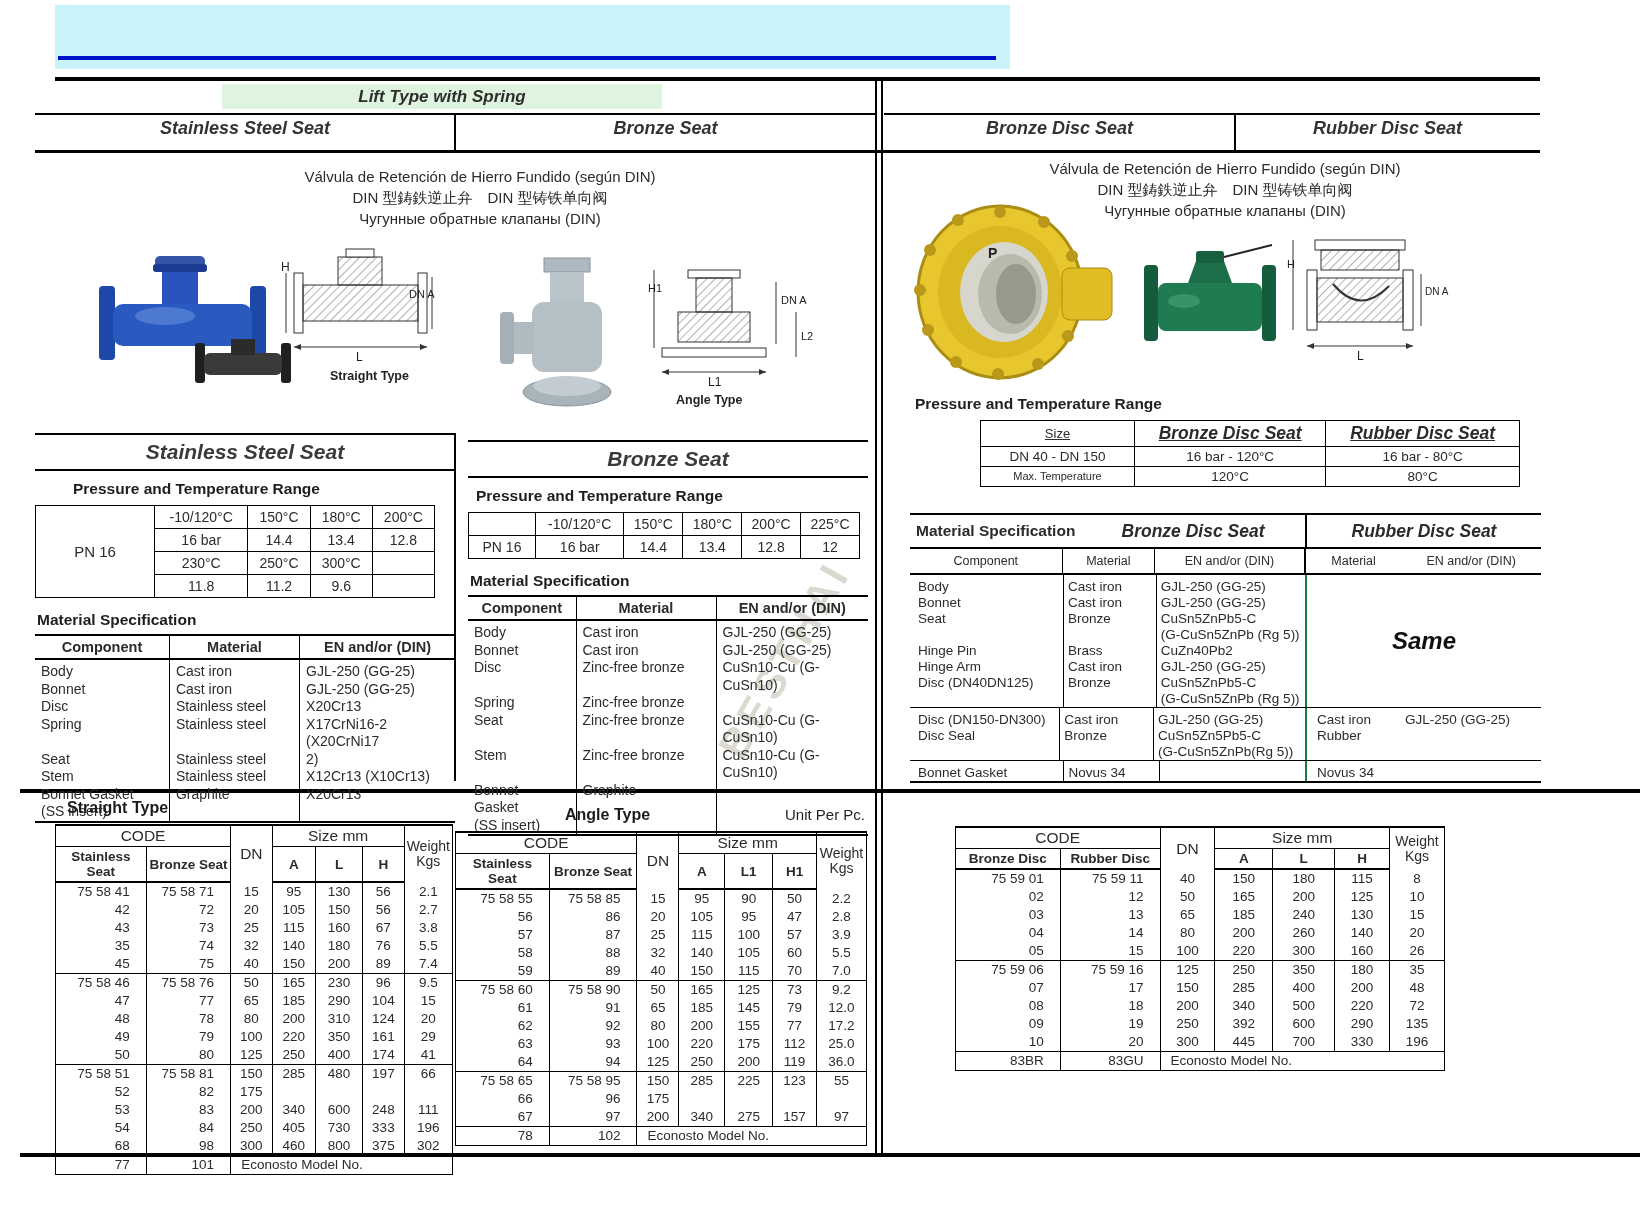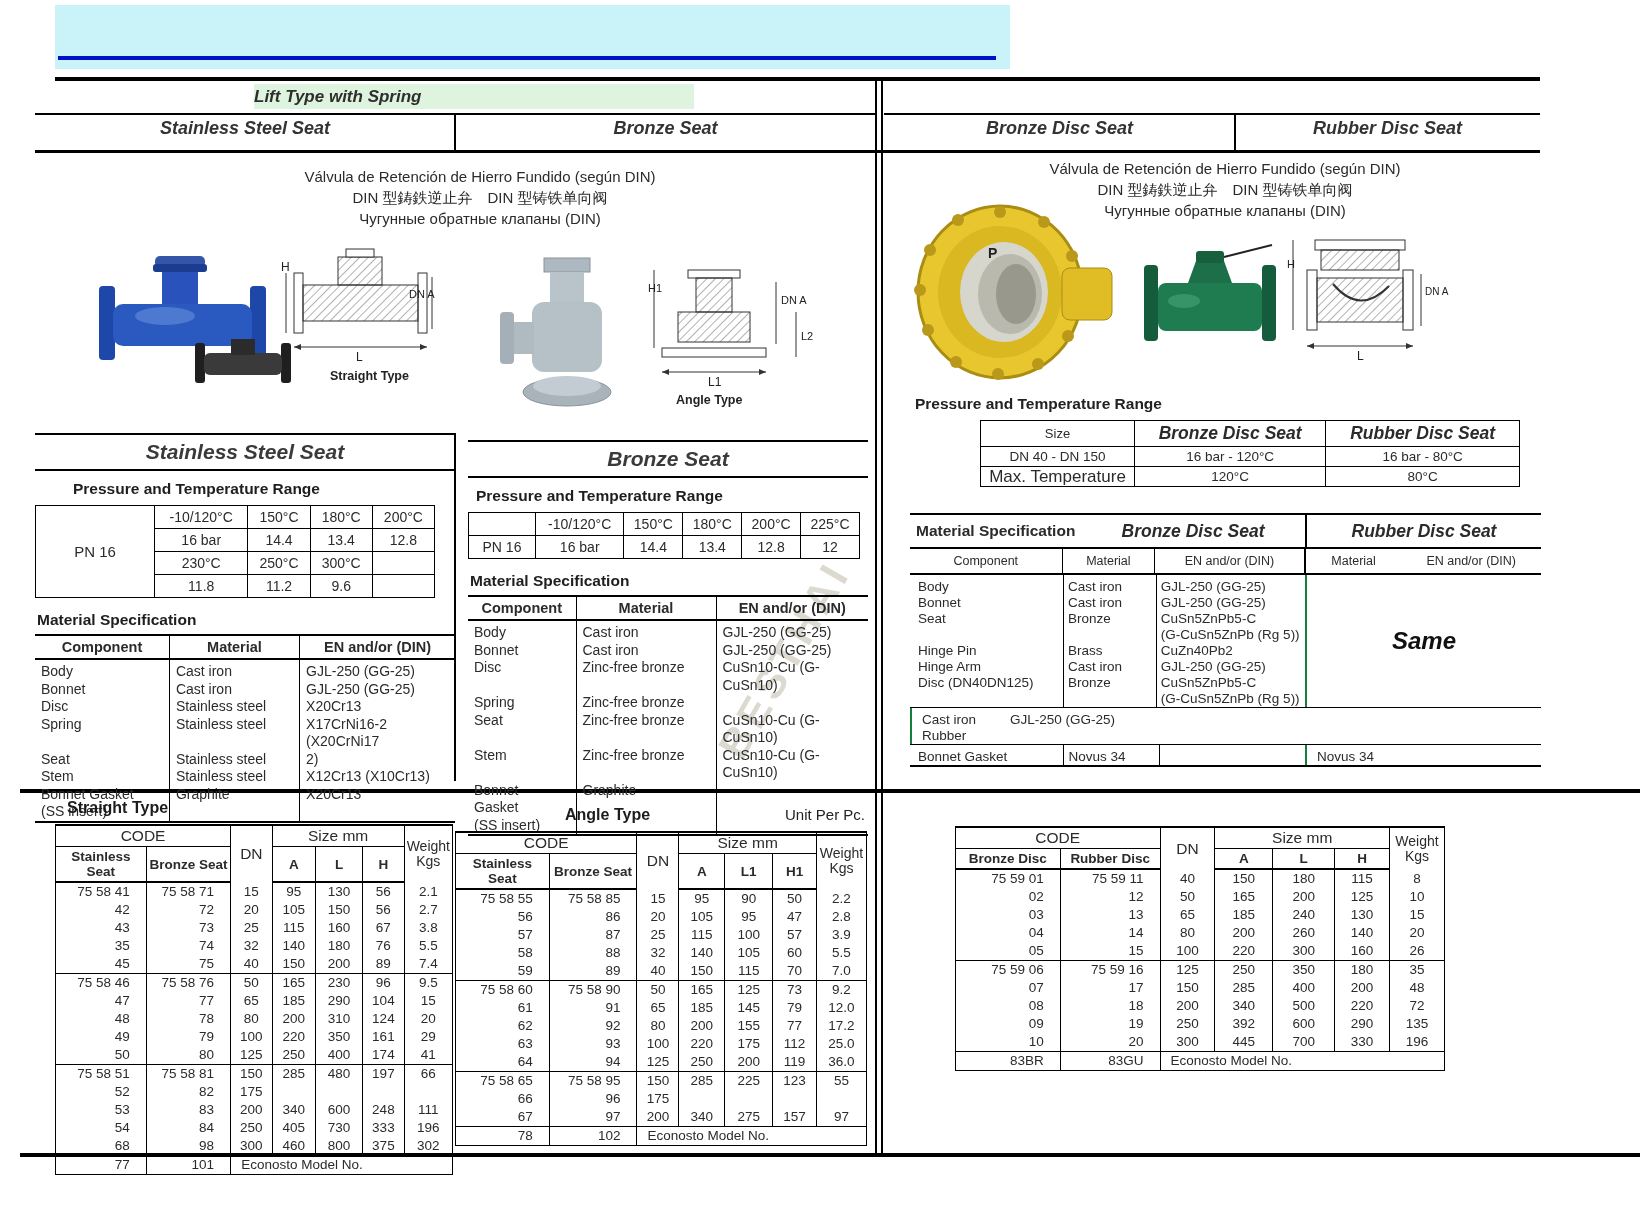--- a/index.html
+++ b/index.html
@@ -22,21 +22,21 @@
   .r-seatB  { left:35px;  top:150px; width:1505px; height:3px; }
   .r-mid    { left:20px;  top:789px; width:1620px; height:4px; }
   .r-bottom { left:20px;  top:1153px;width:1620px; height:4px; }
   .vdiv1 { left:875px; top:78px; width:2px; height:1079px; }
   .vdiv2 { left:881px; top:78px; width:2px; height:1079px; }
   .vdiv-lift-seats  { left:454px;  top:113px; width:2px; height:40px; }
   .vdiv-swing-seats { left:1234px; top:113px; width:2px; height:40px; }
   .vdiv-mid { left:454px; top:433px; width:2px; height:348px; }
 
   
-  .green-band { background:#def4de; font-weight:bold; font-style:italic; font-size:17px; color:#2e2e2e; line-height:25px; white-space:nowrap;margin-left:32px; }
+  .green-band { background:#def4de; text-align:center; font-weight:bold; font-style:italic; font-size:17px; color:#2e2e2e; line-height:25px; white-space:nowrap; }
   .lift-band  { left:222px; top:84px; width:440px; height:25px; }
   .swing-band { left:1030px; top:85px; width:330px; height:25px; font-size:16px; }
   .seat-h { top:118px; text-align:center; font-weight:bold; font-style:italic; font-size:18px; color:#333; }
   .seat-ss { left:35px;  width:420px; }
   .seat-bz { left:455px; width:421px; }
   .seat-bd { left:884px; width:351px; }
   .seat-rd { left:1235px;width:305px; }
 
   
   .descr { text-align:center; font-size:15px; line-height:21px; color:#2b2b2b; }
@@ -65,27 +65,27 @@
   table.ms th { font-size:14.5px; font-weight:bold; border-bottom:2px solid #000; padding:3px 2px; }
   table.ms th + th, table.ms td + td { border-left:1.5px solid #000; }
   table.ms td { padding:0 6px; line-height:17.5px; text-align:left; vertical-align:top; }
   table.ms tbody tr:first-child td { padding-top:3px; }
   .ss-ms col.c1 { width:32%; } .ss-ms col.c2 { width:31%; } .ss-ms col.c3 { width:37%; }
   .bz-ms col.c1 { width:27%; } .bz-ms col.c2 { width:35%; } .bz-ms col.c3 { width:38%; }
 
   
   .swing-pt-title { left:915px; top:395px; font-weight:bold; font-size:15.5px; }
   .swing-pt { left:980px; top:420px; width:540px; border-collapse:collapse; font-size:13.5px; color:#2b2b2b; border:1.5px solid #000; }
-  .swing-pt th { border-bottom:1.5px solid #000; padding:2px 4px; }
+  .swing-pt th { border-bottom:1.5px solid #000; padding:2px 4px;text-decoration:underline; }
   .swing-pt th + th, .swing-pt td + td { border-left:1.5px solid #000; }
   .swing-pt th.spt-size { font-weight:normal; font-size:13px; width:145px; }
   .swing-pt th.spt-seat { font-weight:bold; font-style:italic; font-size:17.5px; }
   .swing-pt td { text-align:center; line-height:19px; padding:0 4px; }
   .swing-pt tbody.bt { border-top:1.5px solid #000; }
-  .swing-pt tbody.bt td:first-child { font-size:17px; }
+  .swing-pt tbody.bt td:first-child { font-size:11px; }
 
   
   .swing-ms { left:910px; top:513px; width:631px; border-top:2px solid #000; border-bottom:2px solid #000; font-size:13.5px; color:#2b2b2b; }
   .sms-head { display:flex; border-bottom:2px solid #000; height:32px; align-items:center; }
   .sms-ht { width:165px; font-weight:bold; font-size:15.5px; padding-left:6px; }
   .sms-hb { width:224px; text-align:center; font-weight:bold; font-style:italic; font-size:17.5px; }
   .sms-hr { width:234px; text-align:center; font-weight:bold; font-style:italic; font-size:17.5px; border-left:2px solid #000; height:100%; display:flex; align-items:center; justify-content:center; }
   .sms-cols { display:flex; border-bottom:2px solid #000; height:24px; align-items:center; font-size:12.5px; }
   .sms-cols .c { text-align:center; height:100%; line-height:24px; }
   .c-comp { width:152px; } .c-mat { width:92px; border-left:1.5px solid #000; } .c-en { width:149px; border-left:1.5px solid #000; }
@@ -559,20 +559,39 @@
               <td>&nbsp;</td>
               <td>(G-CuSn5ZnPb (Rg 5))</td>
             </tr>
           </tbody>
         </table>
       <div class="sms-right same-cell">
           <span class="same">Same</span>
         </div>
     </div>
     <div class="sms-group bt">
+      <table class="sms-left">
+          <tbody>
+            <tr>
+              <td>Disc (DN150-DN300)</td>
+              <td>Cast iron</td>
+              <td>GJL-250 (GG-25)</td>
+            </tr>
+            <tr>
+              <td>Disc Seal</td>
+              <td>Bronze</td>
+              <td>CuSn5Zn5Pb5-C</td>
+            </tr>
+            <tr>
+              <td>&nbsp;</td>
+              <td>&nbsp;</td>
+              <td>(G-CuSn5ZnPb(Rg 5))</td>
+            </tr>
+          </tbody>
+        </table>
       <div class="sms-right">
         <table class="sms-rtable">
             <tbody>
               <tr>
                 <td>Cast iron</td>
                 <td>GJL-250 (GG-25)</td>
               </tr>
               <tr>
                 <td>Rubber</td>
                 <td>&nbsp;</td>

